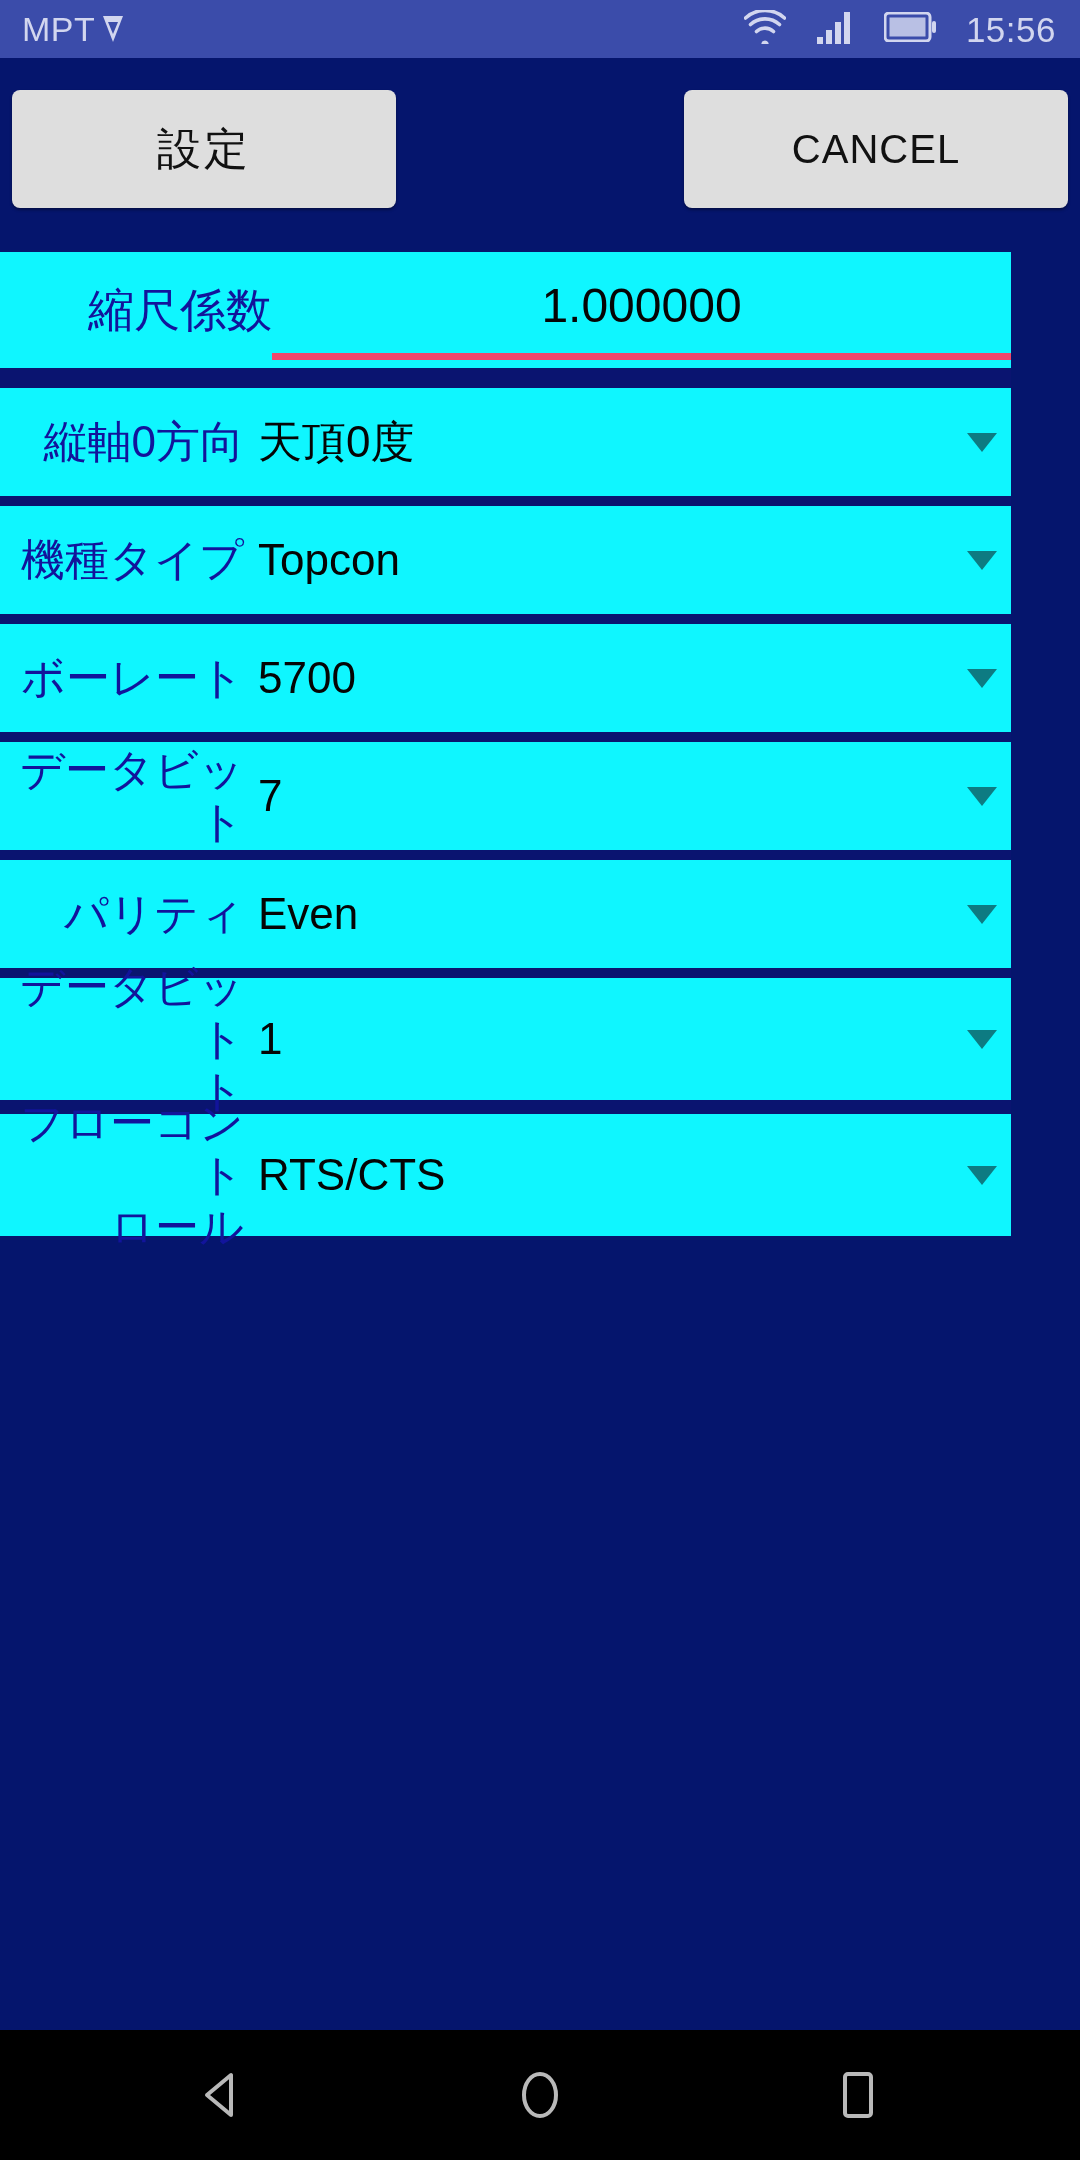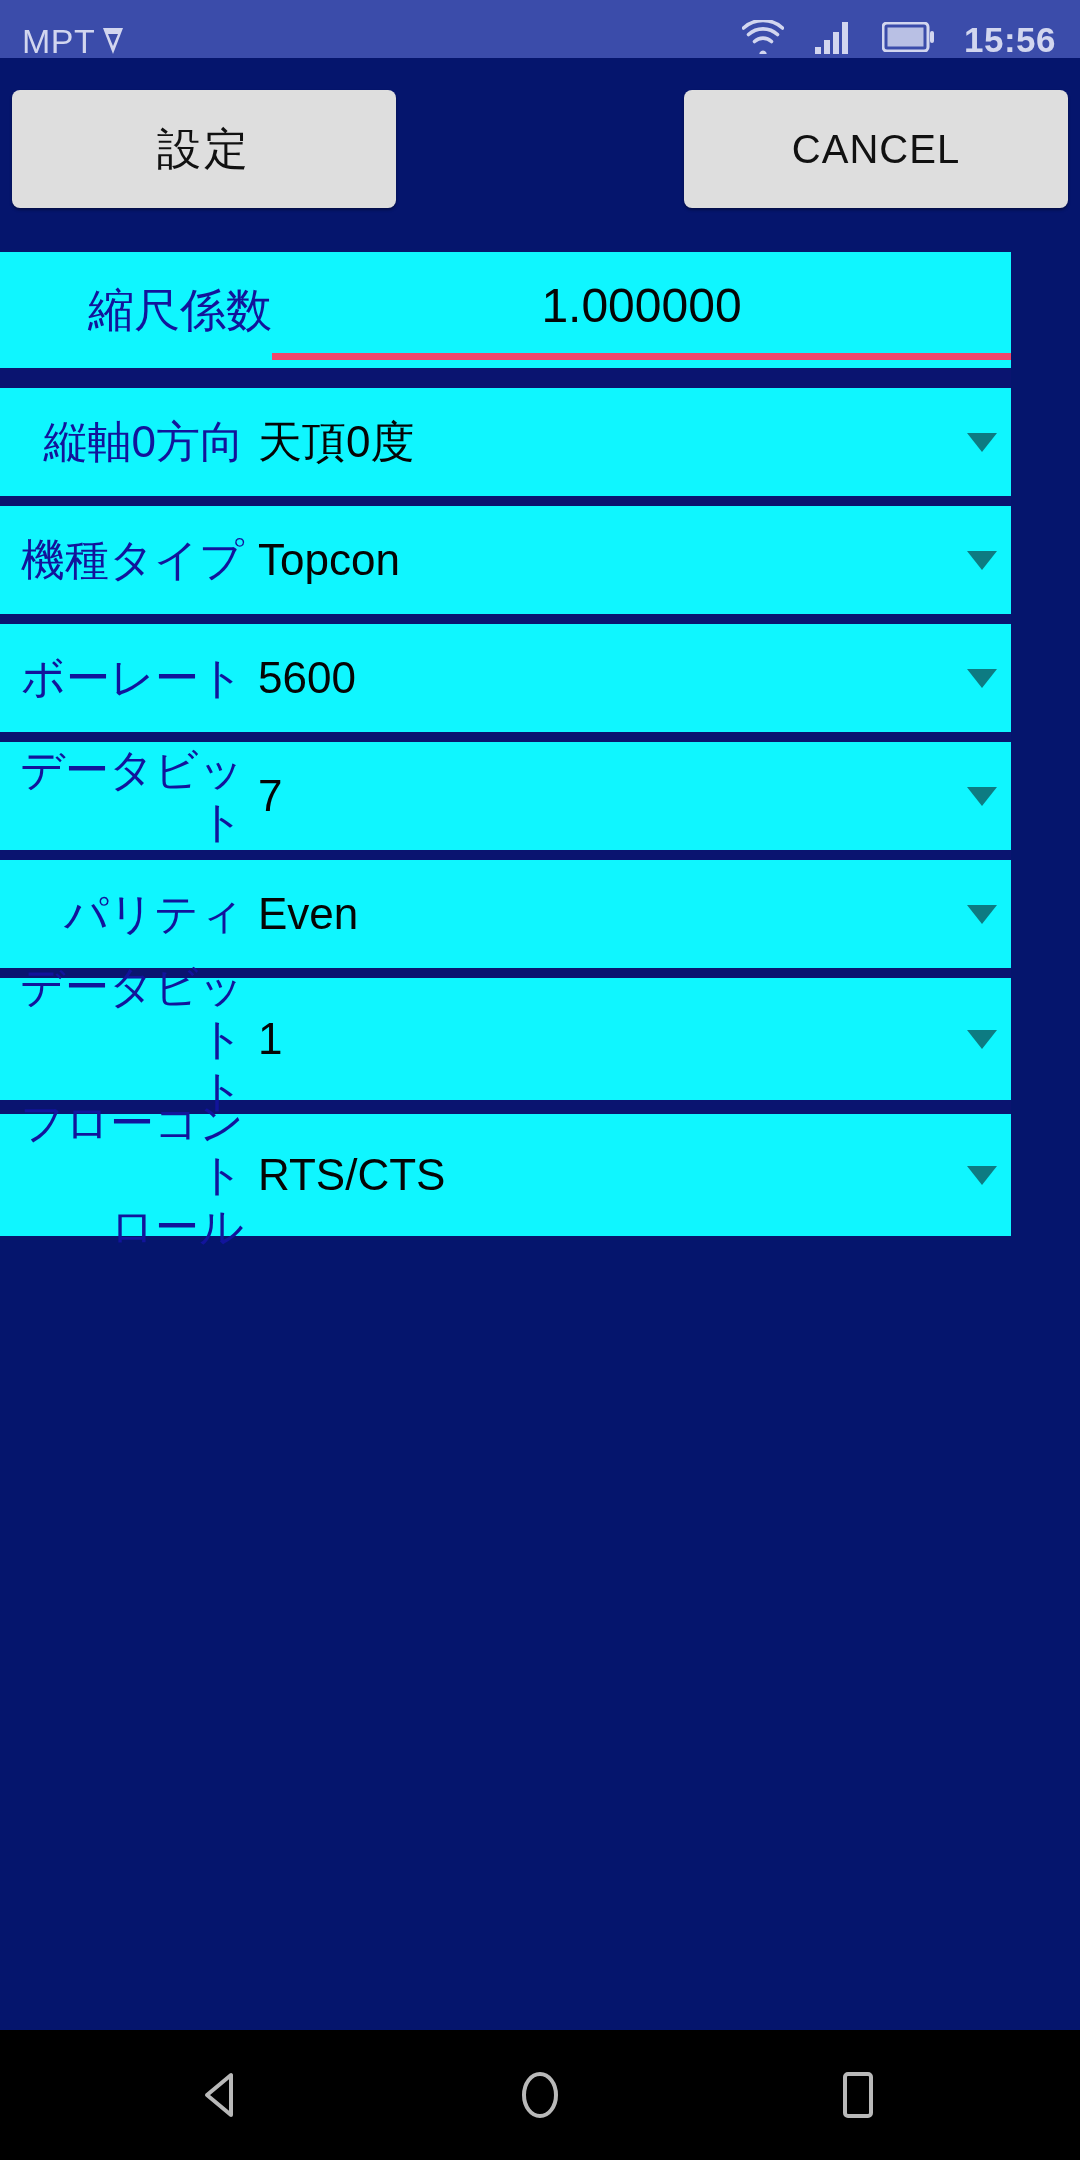--- a/index.html
+++ b/index.html
@@ -16,21 +16,21 @@
   }
 
   
   .status-bar {
     position: absolute;
     top: 0; left: 0;
     width: 1080px;
     height: 58px;
     background: #3b4caa;
     display: flex;
-    align-items: flex-end;
+    align-items: center;
     box-sizing: border-box;
     padding: 0 24px 0 22px;
   }
   .carrier {
     color: #d2d6ef;
     font-size: 34px;
     letter-spacing: 0.5px;
     line-height: 1;
     display: flex;
     align-items: center;
@@ -41,21 +41,20 @@
     width: 24px;
     height: 30px;
     position: relative;
   }
   .carrier-logo svg { display: block; }
   .status-right {
     margin-left: auto;
     display: flex;
     align-items: center;
     gap: 30px;
-    font-weight: bold;
   }
   .clock {
     color: #d2d6ef;
     font-size: 35px;
     line-height: 1;
     letter-spacing: 0.5px;
   }
   .si { display: block; }
 
   
@@ -292,21 +291,21 @@
       <div class="caret">
         <svg width="34" height="24" viewBox="0 0 34 24">
             <path d="M2 3 L32 3 L17 22 Z" fill="#0d7b82"></path>
           </svg>
       </div>
     </div>
     <div class="divider"></div>
 
     <div class="row row-sel tall2">
       <div class="label">ボーレート</div>
-      <div class="value">5600</div>
+      <div class="value">5700</div>
       <div class="caret">
         <svg width="34" height="24" viewBox="0 0 34 24">
             <path d="M2 3 L32 3 L17 22 Z" fill="#0d7b82"></path>
           </svg>
       </div>
     </div>
     <div class="divider"></div>
 
     <div class="row row-sel tall2">
       <div class="label">データビット</div>

